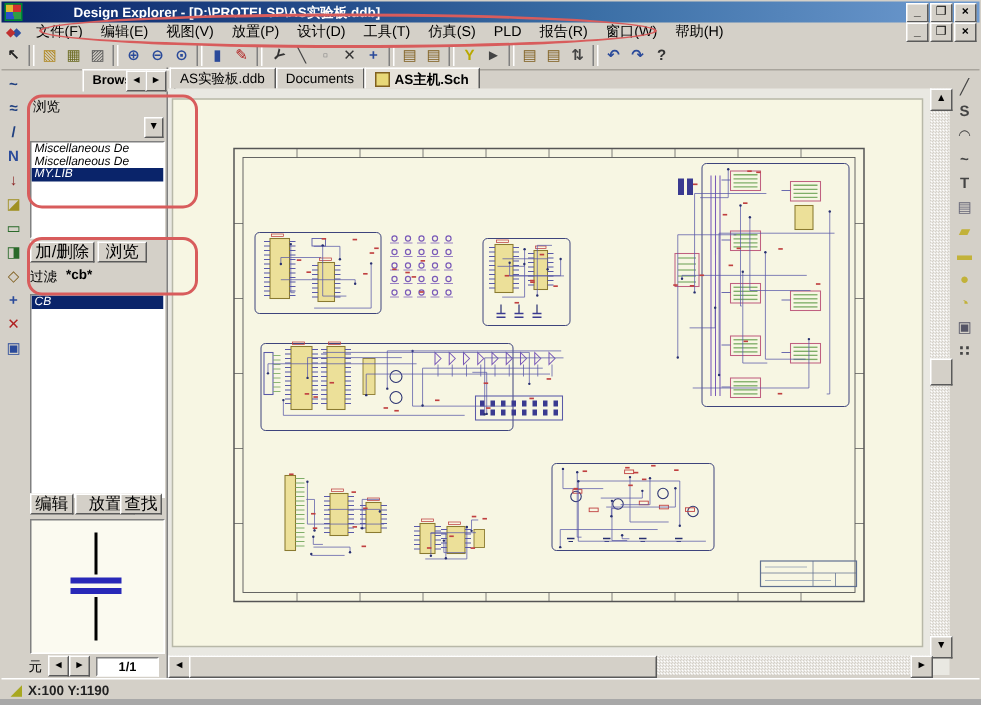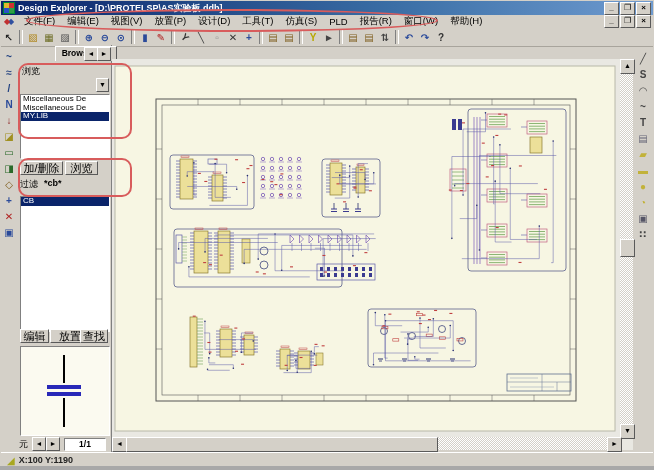--- a/index.html
+++ b/index.html
@@ -1,21 +1,21 @@
 <!DOCTYPE html>
 <html><head>
 <meta charset="utf-8">
 <style>
   html,body{margin:0;padding:0;background:#8f8f8f;font-family:"Liberation Sans","DejaVu Sans",sans-serif;}
   #app{position:relative;width:654px;height:470px;background:#d4d0c8;overflow:hidden;}
   .abs{position:absolute;}
   .r{border:1px solid;border-color:#ffffff #5a5a5a #5a5a5a #ffffff;background:#d4d0c8;}
   .s{border:1px solid;border-color:#808080 #ffffff #ffffff #808080;}
   
-  .titlebar{left:1px;top:1px;width:652px;height:14px;background:linear-gradient(90deg,#0a246a,#3a6ea5 60%,#6f9bd0);display:flex;align-items:center;color:#fff;font-size:9px;font-weight:bold;}
+  .titlebar{left:1px;top:1px;width:652px;height:14px;background:linear-gradient(90deg,#0a246a,#3a6ea5 60%,#6f9bd0);display:flex;align-items:center;color:#fff;font-size:9px;font-weight:bold;gap:31px;}
   .appicon{width:10px;height:10px;margin:0 3px 0 2px;background:conic-gradient(#d23030 0 25%,#2f9e44 0 50%,#2b50c8 0 75%,#e0b92e 0);border:1px solid #083;}
   .winbtn{width:13px;height:11px;font-size:8px;line-height:9px;text-align:center;color:#000;font-weight:bold;margin-left:1px;}
   .winbtns{margin-left:auto;display:flex;margin-right:2px;}
   
   .menubar{left:1px;top:15px;width:652px;height:13px;display:flex;align-items:center;font-size:9.5px;color:#000;}
   .menuitem{padding:0 6px;white-space:nowrap;}
   .childicon{width:10px;height:10px;margin:0 4px 0 3px;font-size:8px;line-height:10px;color:#c03030;text-shadow:4px 0 #3050a0;}
   
   .toolbar{left:1px;top:28px;width:652px;height:18px;display:flex;align-items:center;border-bottom:1px solid #a8a49c;}
   .tbtn{width:16px;height:15px;text-align:center;font-size:10px;line-height:15px;}
@@ -25,21 +25,21 @@
   .rstrip{left:633px;top:46px;width:20px;height:406px;display:flex;flex-direction:column;align-items:center;padding-top:5px;box-sizing:border-box;}
   .sicon{width:15px;height:16px;text-align:center;font-size:10px;line-height:16px;}
   
   .panel{left:17px;top:45px;width:95px;height:407px;border-right:1px solid #808080;box-sizing:border-box;}
   .ptab{left:19px;top:46px;width:60px;height:14px;font-size:8.5px;font-weight:bold;text-align:center;line-height:13px;border-bottom:none;margin-left:36px;}
   .pscroll{width:12px;height:12px;font-size:7px;line-height:11px;text-align:center;}
   .plabel{font-size:9px;color:#000;}
   .dropdown{left:20px;top:77px;width:88px;height:14px;background:#0a246a;color:#fff;font-size:8.5px;line-height:13px;padding-left:3px;box-sizing:border-box;}
   .dropbtn{left:96px;top:78px;width:11px;height:12px;font-size:7px;line-height:11px;text-align:center;}
   .listbox{background:#fff;font-size:8px;line-height:8.5px;overflow:hidden;}
-  .listbox .row{padding:0 2px;white-space:nowrap;color:#000;}
+  .listbox .row{padding:0 2px;white-space:nowrap;color:#000;font-style:italic;}
   .listbox .sel{background:#0a246a;color:#fff;}
   .pbtn{height:14px;font-size:11px;line-height:12px;text-align:center;box-sizing:border-box;}
   
   .ann{border:2px solid #d85c5c;background:transparent;pointer-events:none;}
   
   .tabbar{left:113px;top:45px;width:520px;height:14px;display:flex;align-items:flex-end;font-size:9px;}
   .dtab{height:13px;line-height:12px;padding:0 6px;border-bottom:none;color:#000;white-space:nowrap;}
   .dtab.active{background:#e6e2da;font-weight:bold;display:flex;align-items:center;}
   .sheeticon{display:inline-block;width:8px;height:8px;background:#e8d878;border:1px solid #806020;margin-right:3px;}
   .canvas{left:112px;top:59px;width:521px;height:391px;background:#e9e8e2;overflow:hidden;}
@@ -192,20 +192,28 @@
     </svg>
   </div>
 
   <div class="abs footrow">
     <span class="plabel">元</span>
     <span class="pscroll r" style="margin-left:4px;">◄</span>
     <span class="pscroll r">►</span>
     <span class="s" style="margin-left:4px;width:40px;height:11px;background:#fff;font-size:8.5px;font-weight:bold;text-align:center;line-height:11px;">1/1</span>
   </div>
 
+  <div class="abs tabbar">
+    <span class="dtab r"><span>AS实验板.ddb</span></span>
+    <span class="dtab r"><span>Documents</span></span>
+    <span class="dtab r active">
+        <span class="sheeticon"></span>
+        <span>AS主机.Sch</span>
+      </span>
+  </div>
 
   <div class="abs canvas">
     <svg id="schsvg" width="508" height="378" viewBox="0 0 508 378" style="position:absolute;left:0;top:0;">
         <rect x="3" y="7" width="500" height="365" fill="#f7f6e3" stroke="#b8b8a8"></rect>
         <rect x="44" y="40" width="420" height="302" fill="none" stroke="#555" stroke-width="1"></rect>
         <rect x="50" y="46" width="408" height="290" fill="none" stroke="#555" stroke-width="0.6"></rect>
         <line x1="86" y1="40" x2="86" y2="46" stroke="#555" stroke-width="0.5"></line>
         <line x1="86" y1="336" x2="86" y2="342" stroke="#555" stroke-width="0.5"></line>
         <line x1="128" y1="40" x2="128" y2="46" stroke="#555" stroke-width="0.5"></line>
         <line x1="128" y1="336" x2="128" y2="342" stroke="#555" stroke-width="0.5"></line>

